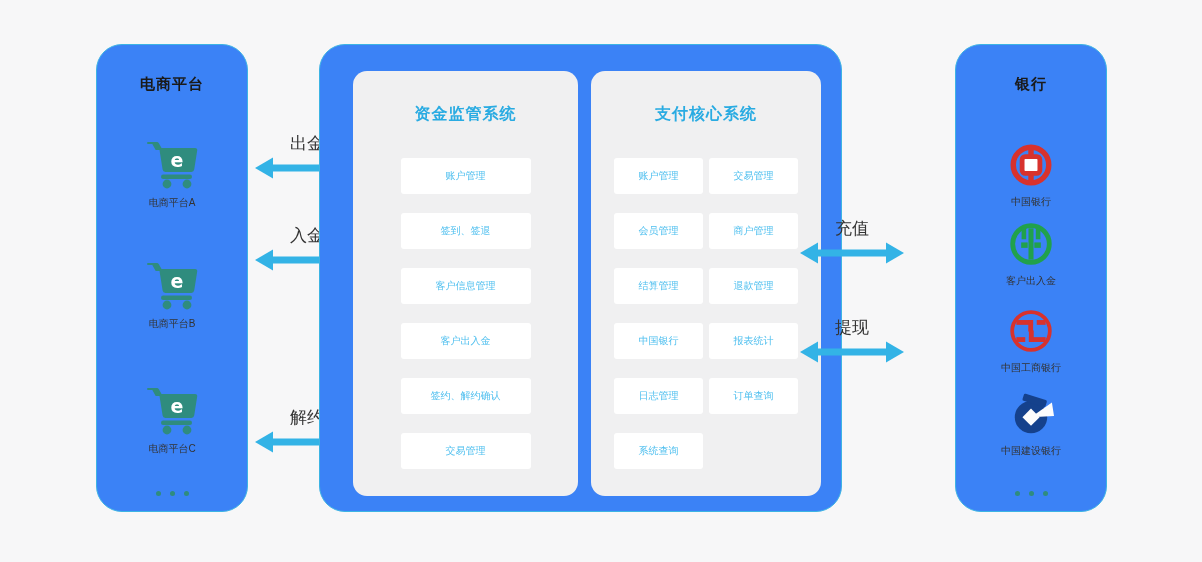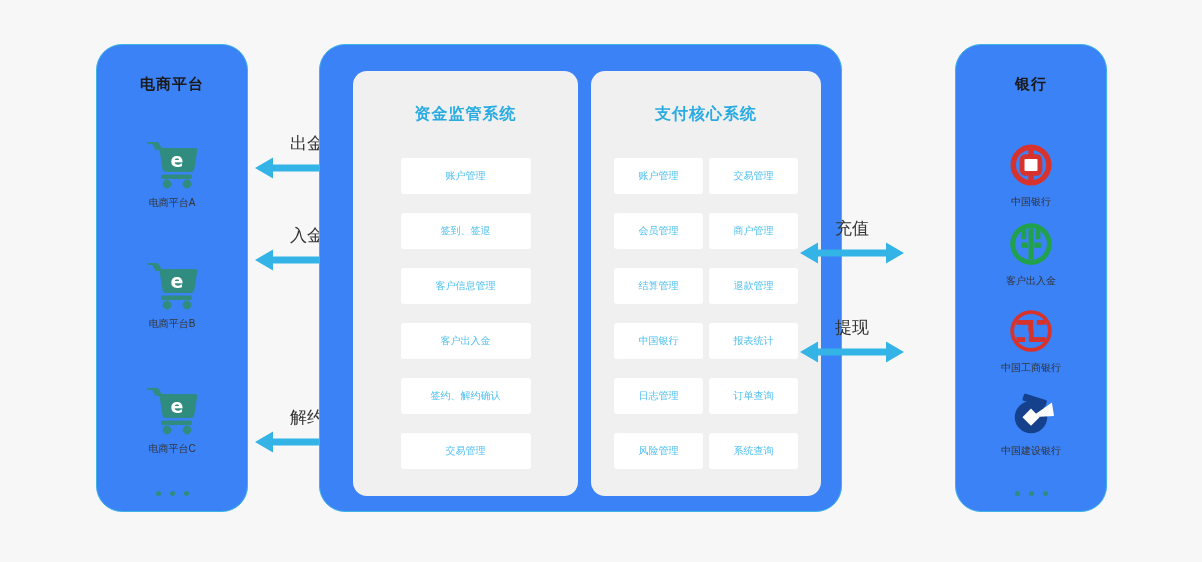--- a/index.html
+++ b/index.html
@@ -187,21 +187,20 @@
         <div class="item-box">账户管理</div>
         <div class="item-box">交易管理</div>
         <div class="item-box">会员管理</div>
         <div class="item-box">商户管理</div>
         <div class="item-box">结算管理</div>
         <div class="item-box">退款管理</div>
         <div class="item-box">中国银行</div>
         <div class="item-box">报表统计</div>
         <div class="item-box">日志管理</div>
         <div class="item-box">订单查询</div>
-        <div class="item-box">风险管理</div>
         <div class="item-box">系统查询</div>
       </div>
     </div>
   </div>
 
   <div class="flow flow-right" style="top:219px">
     <span class="flow-label">充值</span>
     <svg width="104" height="26" viewBox="0 0 104 26">
       <g fill="#33b3e6">
           <rect x="13" y="9.5" width="78" height="7"></rect>

